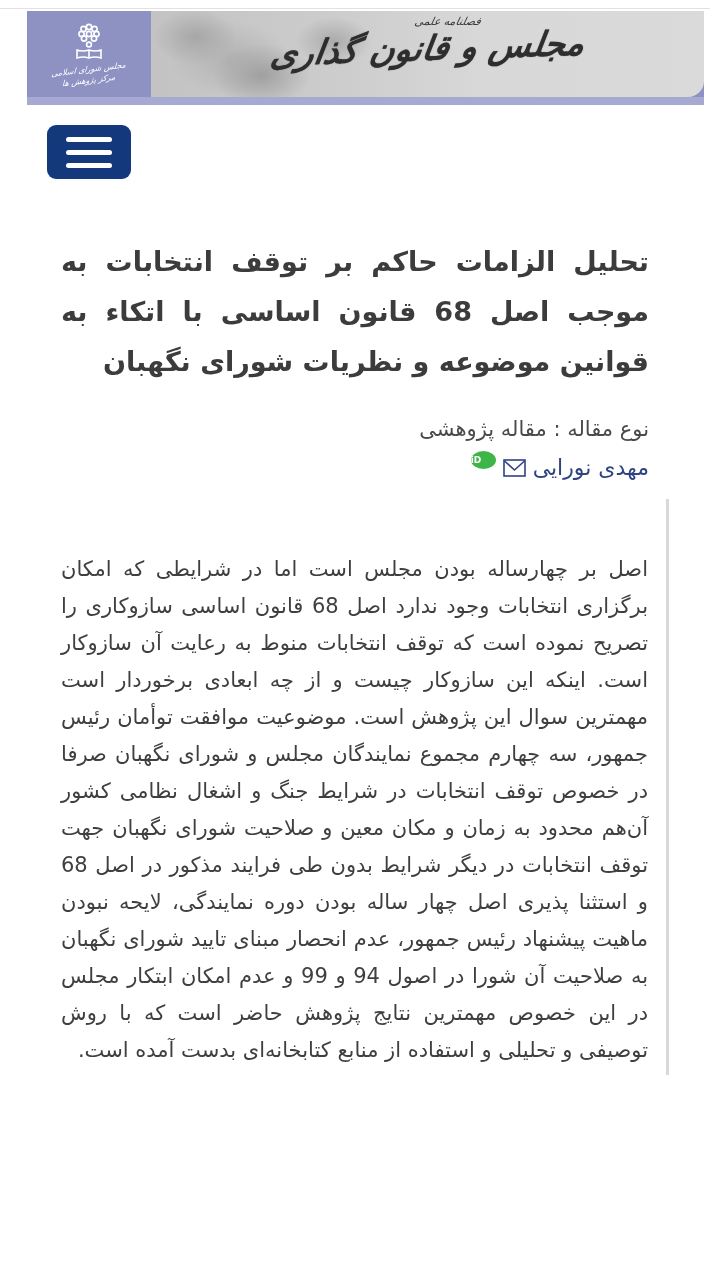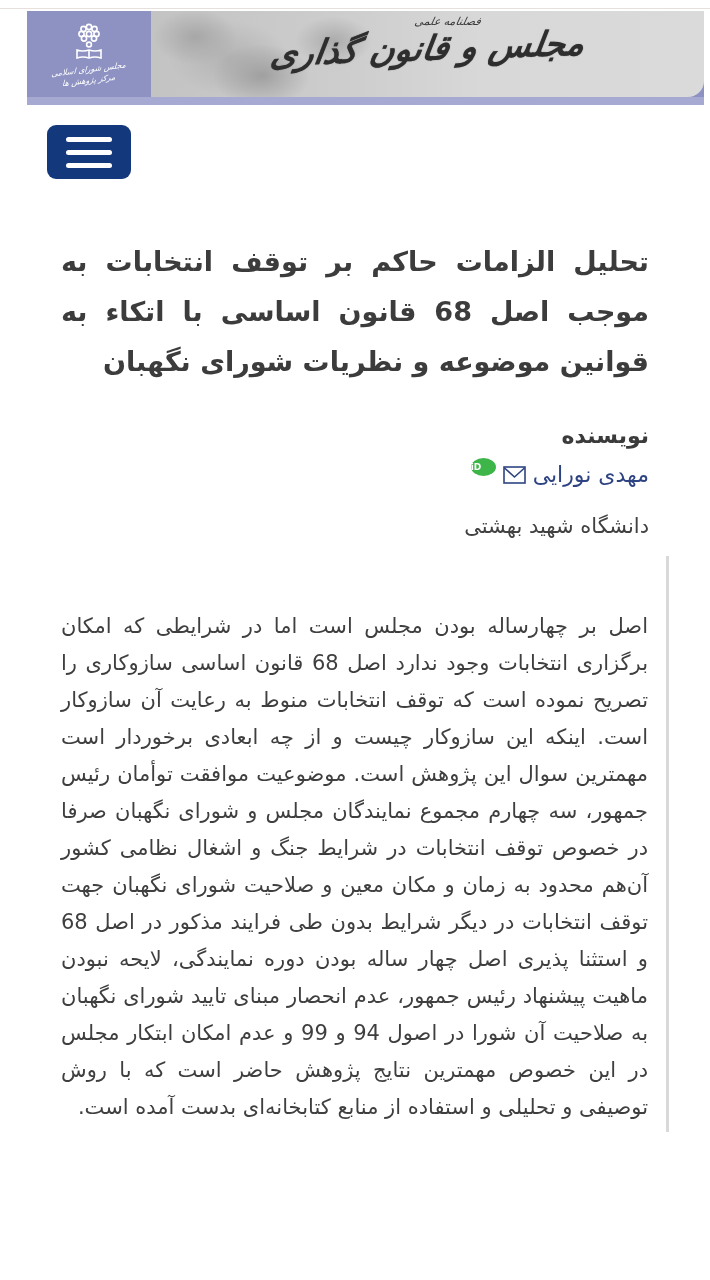--- a/index.html
+++ b/index.html
@@ -119,34 +119,33 @@
 <button class="menu-btn">
   <span class="bar"></span>
   <span class="bar"></span>
   <span class="bar"></span>
 </button>
 
 <main class="content">
 
   <h1 class="article-title">تحلیل الزامات حاکم بر توقف انتخابات به موجب اصل 68 قانون اساسی با اتکاء به قوانین موضوعه و نظریات شورای نگهبان</h1>
 
+  <div class="article-type">نوع مقاله : مقاله پژوهشی</div>
 
-  <h2 class="authors-heading">نویسنده</h2>
 
   <div class="author-row">
     <a class="author-name">مهدی نورایی</a>
     <span class="email-icon">
       <svg width="23" height="18" viewBox="0 0 23 18">
         <rect x="1" y="1" width="21" height="16" fill="none" stroke="#2e4482" stroke-width="1.6"></rect>
         <path d="M1.5 2 L11.5 11 L21.5 2" fill="none" stroke="#2e4482" stroke-width="1.6"></path>
       </svg>
     </span>
     <span class="orcid-icon">iD</span>
   </div>
 
-  <div class="affiliation">دانشگاه شهید بهشتی</div>
 
 
   <blockquote class="abstract-quote">
     <p class="abstract-text">اصل بر چهارساله بودن مجلس است اما در شرایطی که امکان برگزاری انتخابات وجود ندارد اصل 68 قانون اساسی سازوکاری را تصریح نموده است که توقف انتخابات منوط به رعایت آن سازوکار است. اینکه این سازوکار چیست و از چه ابعادی برخوردار است مهمترین سوال این پژوهش است. موضوعیت موافقت توأمان رئیس جمهور، سه چهارم مجموع نمایندگان مجلس و شورای نگهبان صرفا در خصوص توقف انتخابات در شرایط جنگ و اشغال نظامی کشور آن‌هم محدود به زمان و مکان معین و صلاحیت شورای نگهبان جهت توقف انتخابات در دیگر شرایط بدون طی فرایند مذکور در اصل 68 و استثنا پذیری اصل چهار ساله بودن دوره نمایندگی، لایحه نبودن ماهیت پیشنهاد رئیس جمهور، عدم انحصار مبنای تایید شورای نگهبان به صلاحیت آن شورا در اصول 94 و 99 و عدم امکان ابتکار مجلس در این خصوص مهمترین نتایج پژوهش حاضر است که با روش توصیفی و تحلیلی و استفاده از منابع کتابخانه‌ای بدست آمده است.</p>
   </blockquote>
 
 </main>
 
 </body></html>

